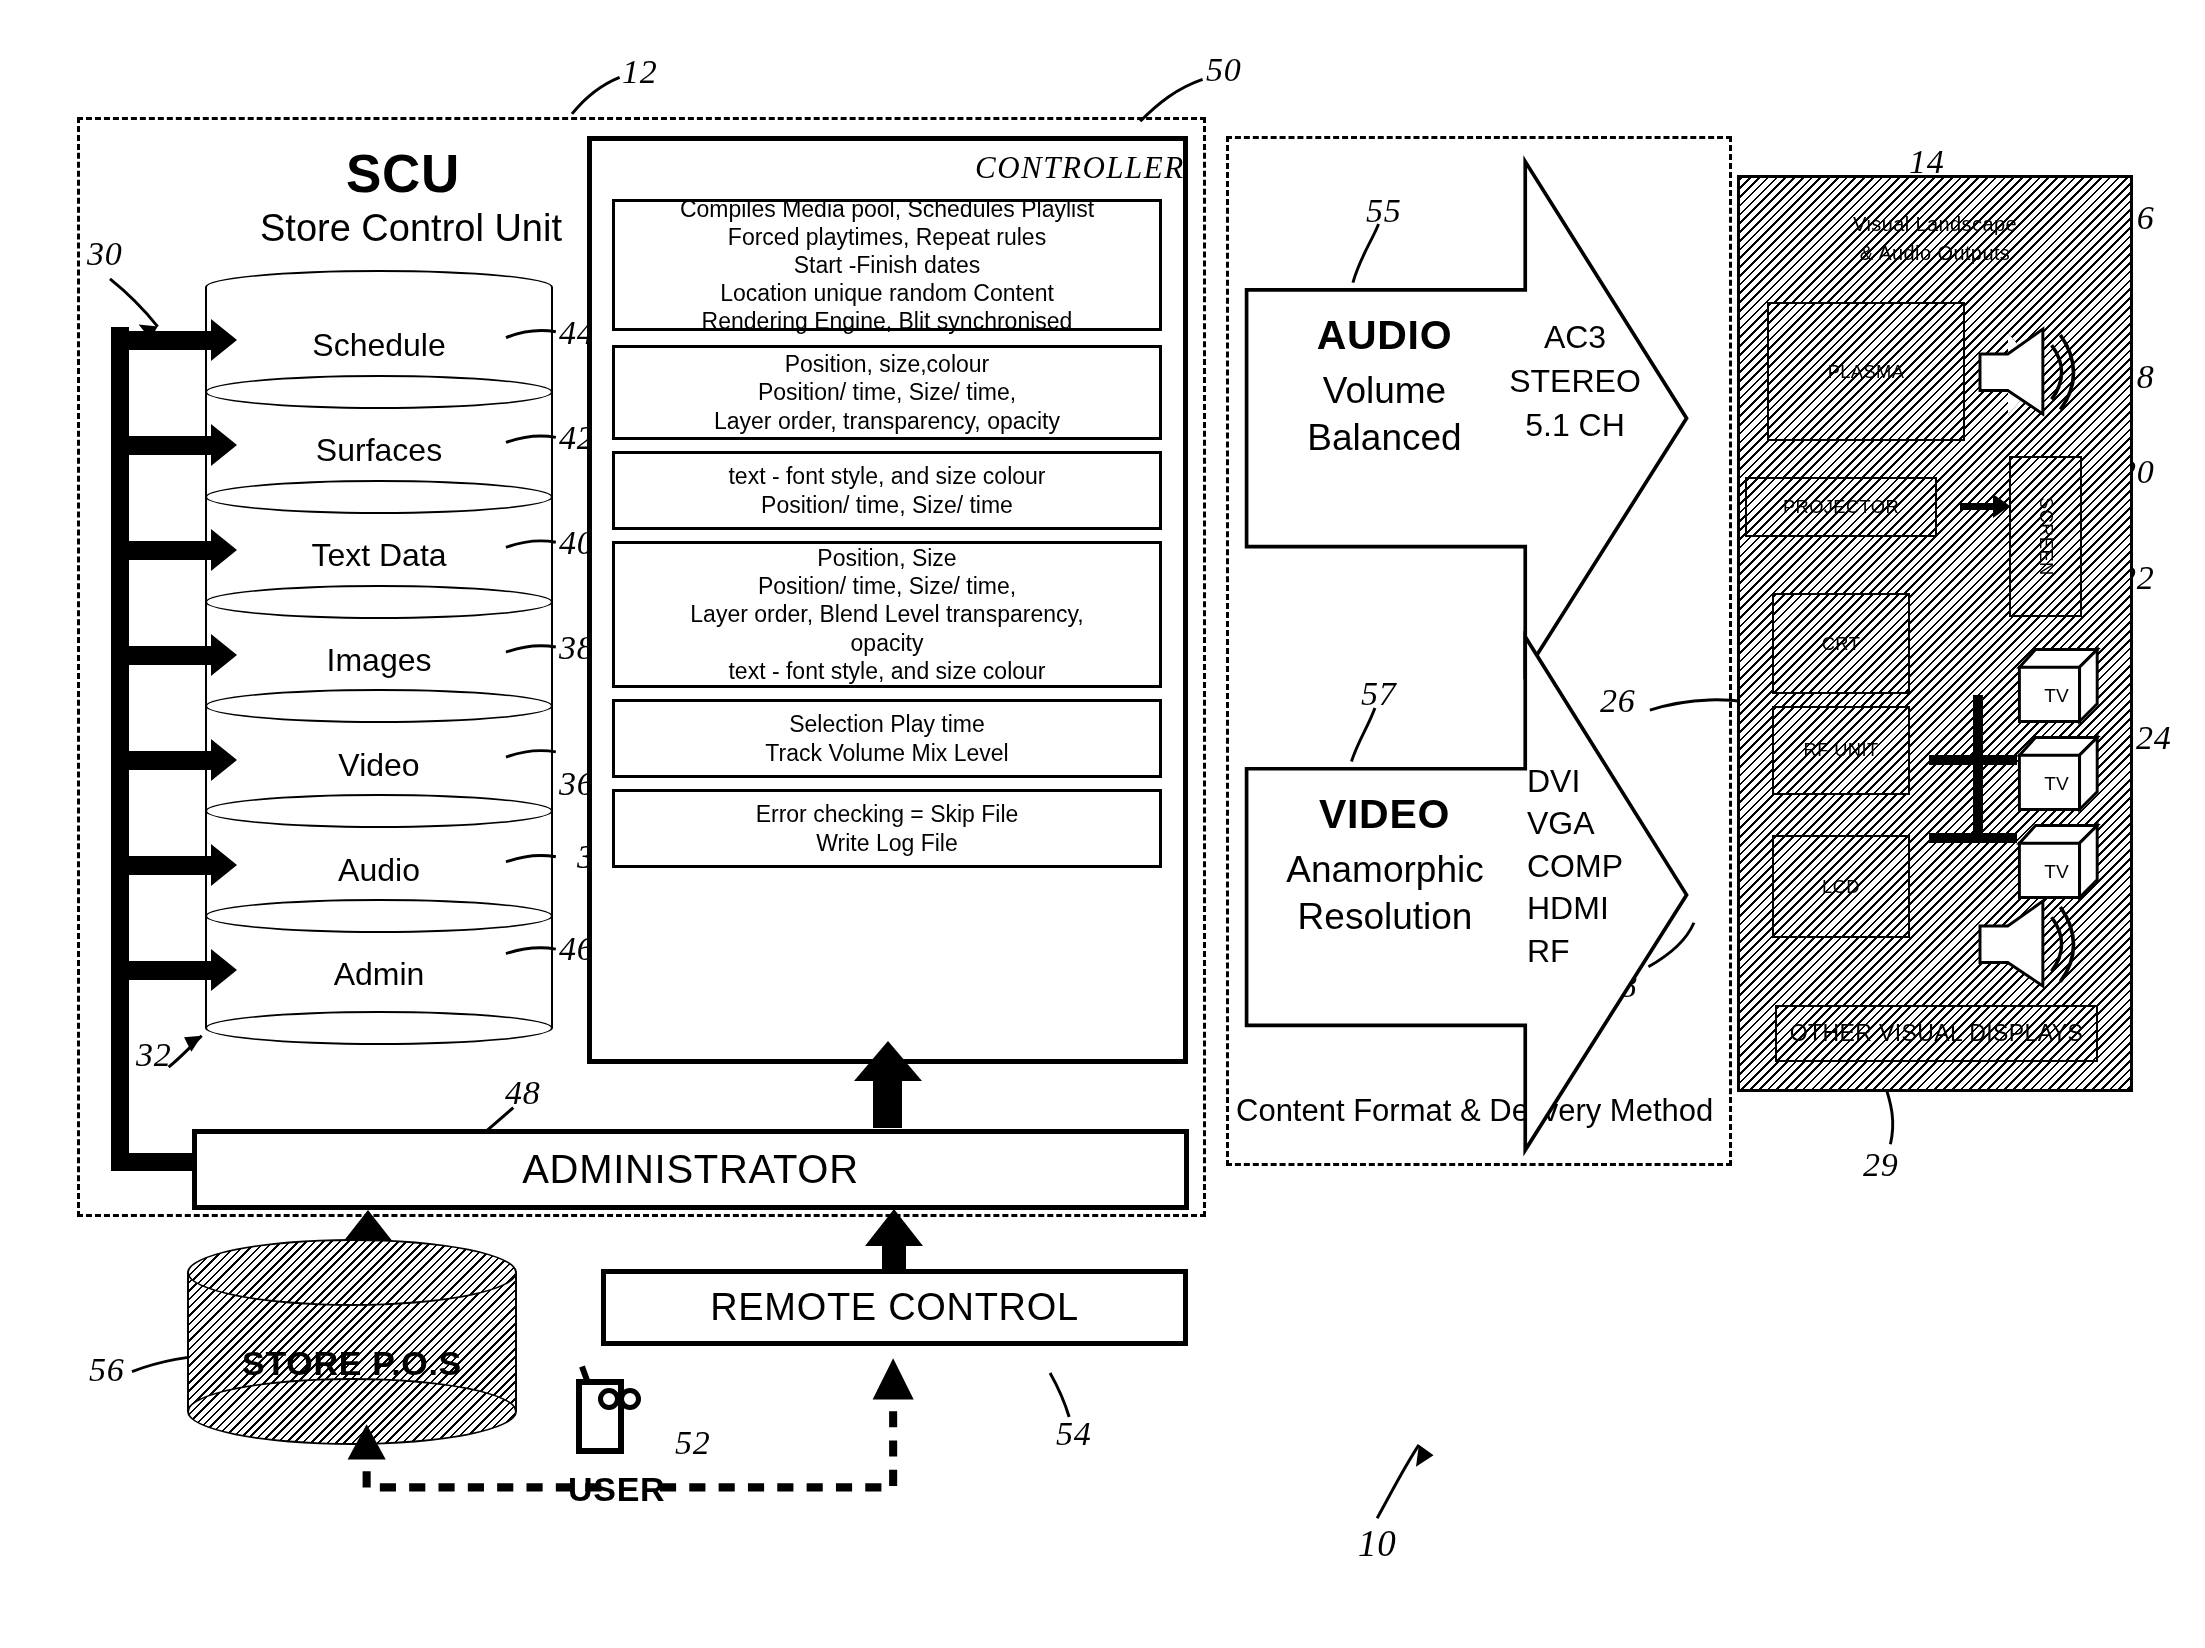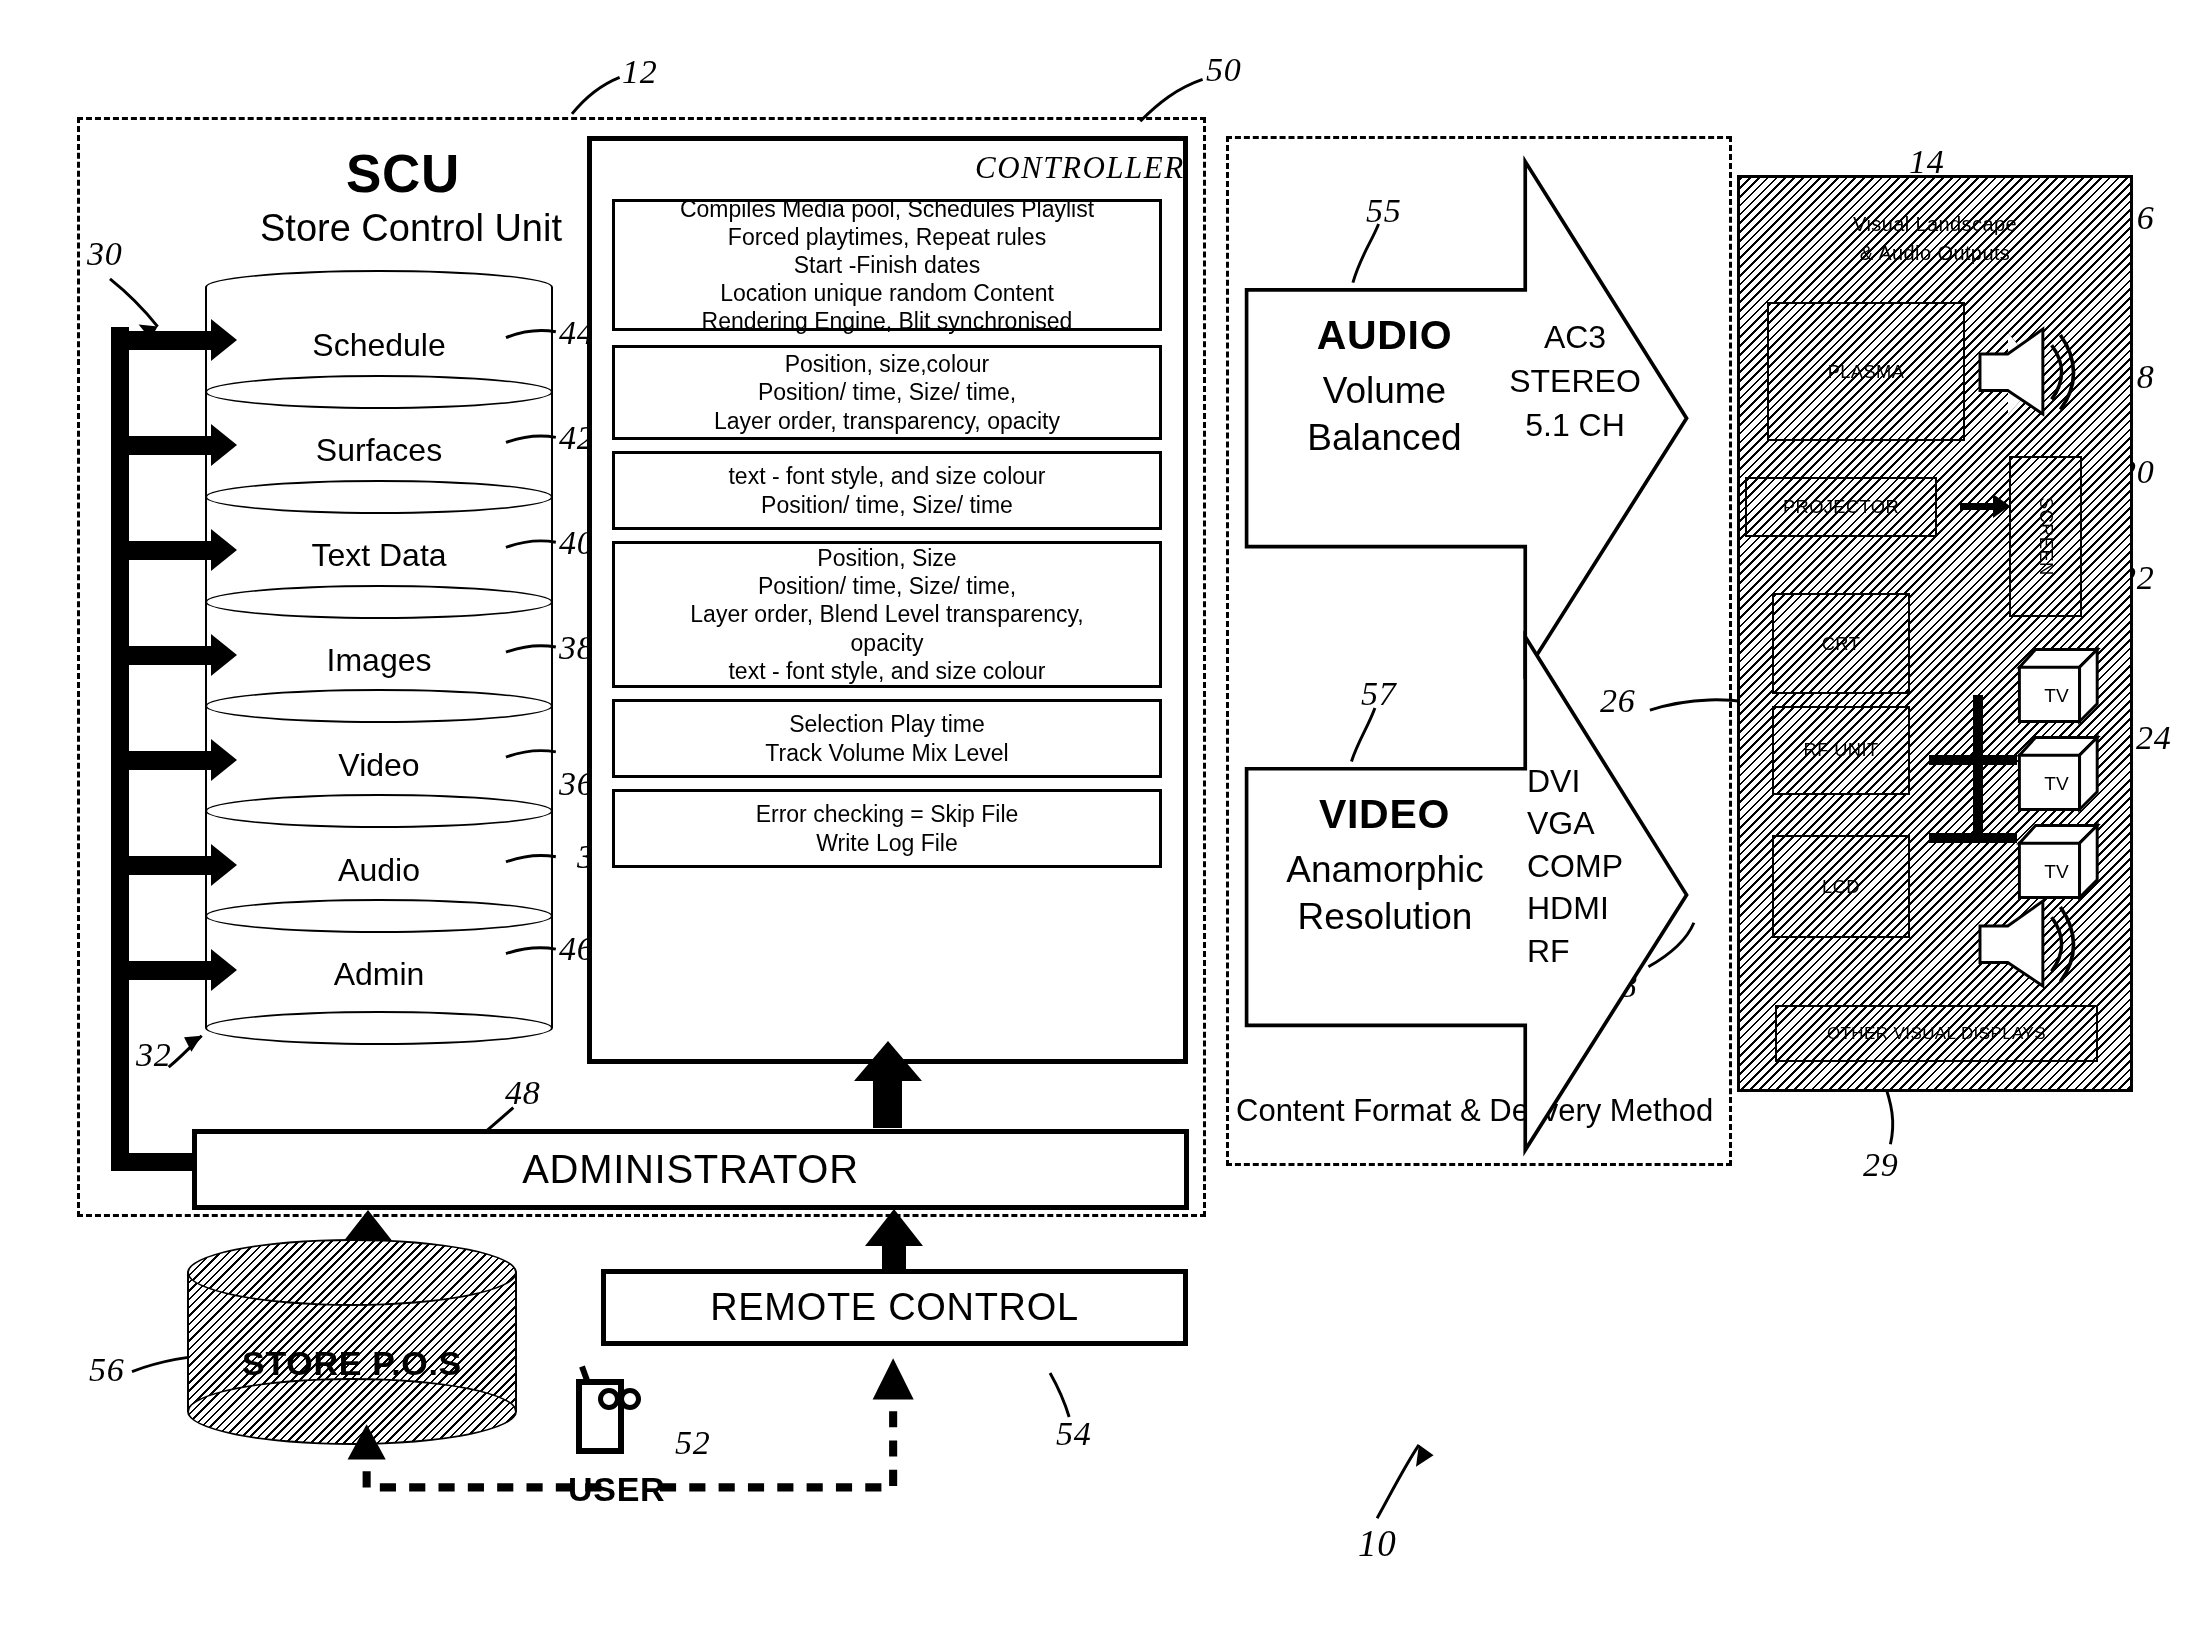--- a/index.html
+++ b/index.html
@@ -369,16 +369,16 @@
 </div>
 
 <div class="abs" style="left:1980px;top:901px;width:95px;height:88px;">
   <svg width="95" height="88" viewBox="0 0 130 120">
     <polygon points="0,34 38,34 86,0 86,116 38,84 0,84" fill="#fff" stroke="#000" stroke-width="4"></polygon>
     <path d="M98 22 C116 46, 116 72, 98 96" stroke="#000" stroke-width="5" fill="none"></path>
     <path d="M110 8 C134 42, 134 78, 110 110" stroke="#000" stroke-width="5" fill="none"></path>
   </svg>
 </div>
 
-<div class="disp-box hatch" style="left:1775px;top:1005px;width:323px;height:57px;font-size:17px;align-items:center;">
+<div class="disp-box hatch" style="left:1775px;top:1005px;width:323px;height:57px;font-size:23px;align-items:center;">
   <span>OTHER VISUAL DISPLAYS</span>
 </div>
 
 
 </body></html>

